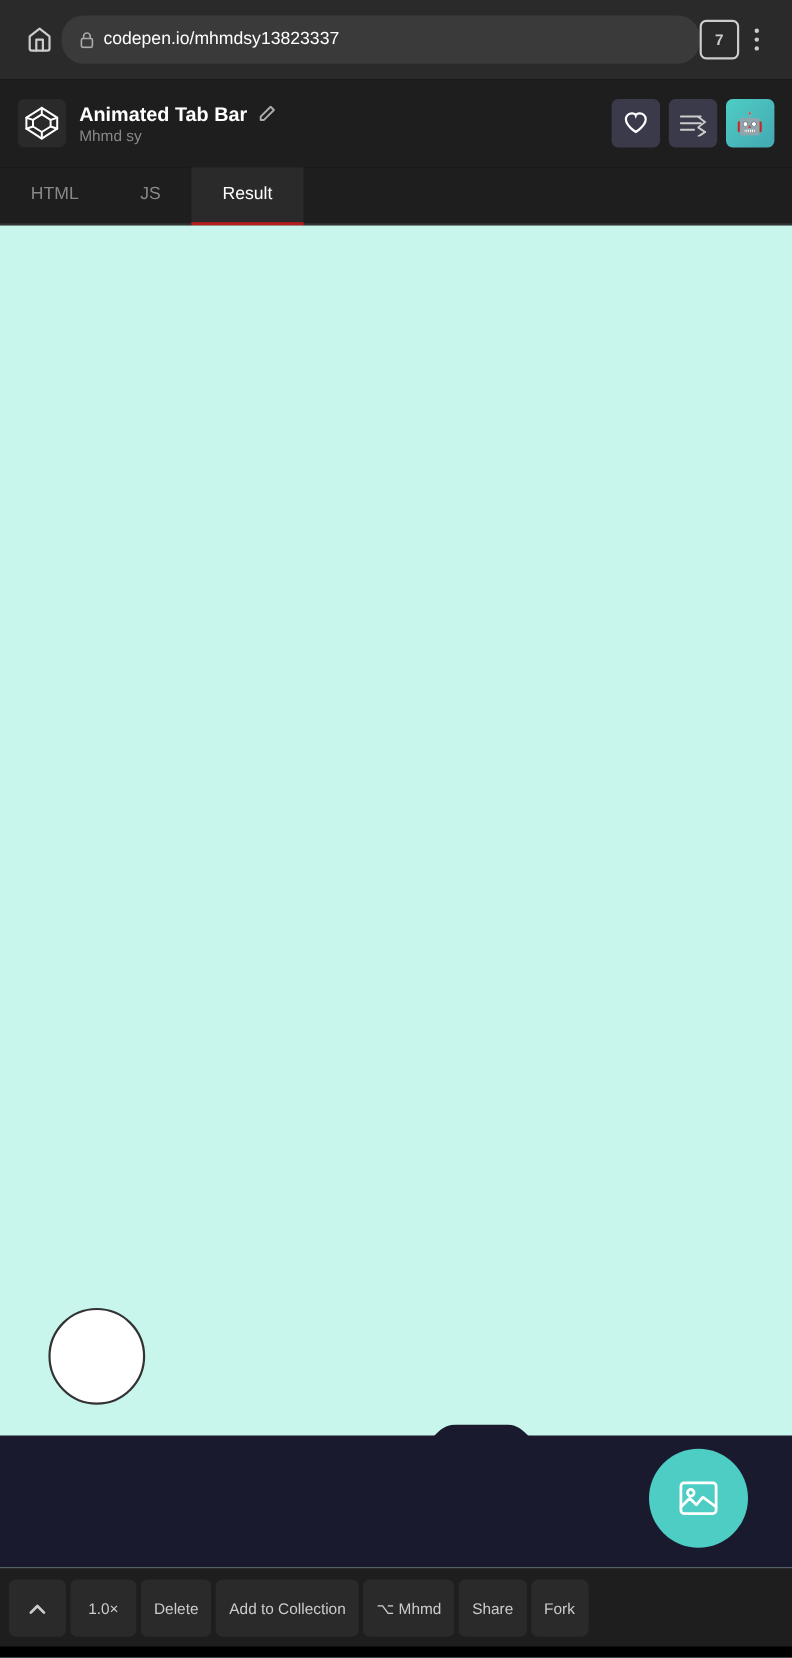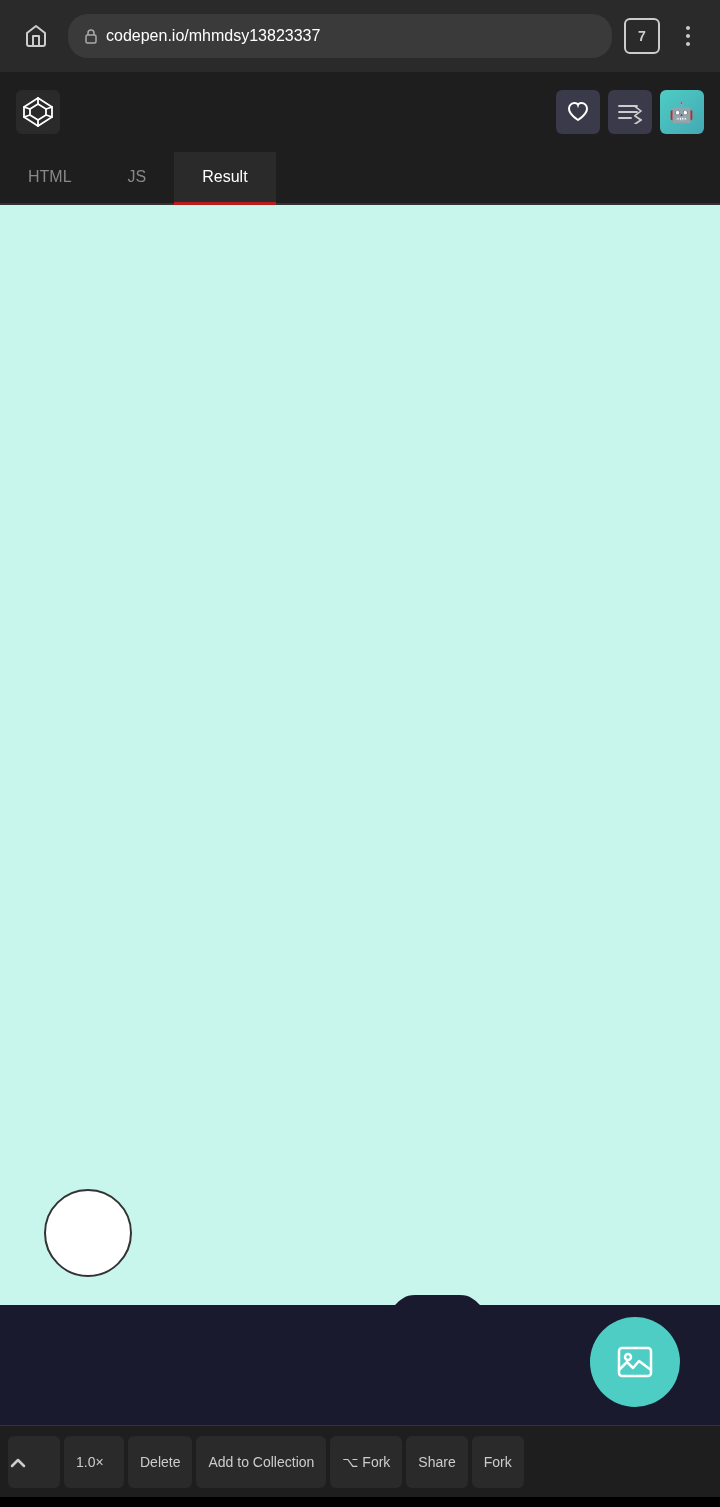--- a/index.html
+++ b/index.html
@@ -5,21 +5,20 @@
   <style>
     * { margin: 0; padding: 0; box-sizing: border-box; }
     body { width: 720px; background: #000; font-family: -apple-system, BlinkMacSystemFont, 'Segoe UI', sans-serif; }
 
     .browser-toolbar {
       background: #2a2a2a;
       height: 72px;
       display: flex;
       align-items: center;
       padding: 0 16px;
-      gap: 12px;
     }
 
     .home-icon-btn {
       width: 40px;
       height: 40px;
       display: flex;
       align-items: center;
       justify-content: center;
       color: #ccc;
       flex-shrink: 0;
@@ -258,21 +257,21 @@
 
     .bottom-bar-btn {
       height: 52px;
       border-radius: 6px;
       background: #2a2a2a;
       color: #ccc;
       border: none;
       cursor: pointer;
       display: flex;
       align-items: center;
-      justify-content: flex-start;
+      justify-content: center;
       font-size: 14px;
       white-space: nowrap;
       padding: 0 12px;
     }
 
     .bottom-bar-btn.chevron-btn {
       width: 52px;
       padding: 0;
     }
 
@@ -325,20 +324,31 @@
         <polygon points="22,14 30,19 30,25 22,30 14,25 14,19"></polygon>
         <line x1="22" y1="8" x2="22" y2="14"></line>
         <line x1="22" y1="30" x2="22" y2="36"></line>
         <line x1="8" y1="17" x2="14" y2="19"></line>
         <line x1="30" y1="19" x2="36" y2="17"></line>
         <line x1="8" y1="27" x2="14" y2="25"></line>
         <line x1="30" y1="25" x2="36" y2="27"></line>
       </g>
     </svg>
 
+    <div class="codepen-title-group">
+      <div class="codepen-title">
+        <span>Animated Tab Bar</span>
+        <span class="pen-edit-icon">
+          <svg width="18" height="18" viewBox="0 0 18 18" fill="none" stroke="#aaa" stroke-width="1.8" stroke-linecap="round" stroke-linejoin="round">
+            <path d="M13 2l3 3-9 9H4v-3L13 2z"></path>
+          </svg>
+        </span>
+      </div>
+      <div class="codepen-author">Mhmd sy</div>
+    </div>
   </div>
 
   <div class="codepen-actions">
     <div class="heart-btn">
       <svg width="22" height="22" viewBox="0 0 22 22" fill="none" stroke="white" stroke-width="2">
         <path d="M11 19C11 19 2 13.5 2 7.5C2 4.46 4.46 2 7.5 2C9.14 2 10.61 2.78 11 4C11.39 2.78 12.86 2 14.5 2C17.54 2 20 4.46 20 7.5C20 13.5 11 19 11 19Z"></path>
       </svg>
     </div>
     <div class="follow-btn">
       <svg width="30" height="24" viewBox="0 0 30 24" fill="none" stroke="#ccc" stroke-width="1.8" stroke-linecap="round">
@@ -430,21 +440,21 @@
 
   <button class="bottom-bar-btn">
     <span>Delete</span>
   </button>
 
   <button class="bottom-bar-btn">
     <span>Add to Collection</span>
   </button>
 
   <button class="bottom-bar-btn">
-    <span>⌥ Fork</span>
+    <span>⌥ Mhmd</span>
   </button>
 
   <button class="bottom-bar-btn">
     <span>Share</span>
   </button>
 
   <button class="bottom-bar-btn">
     <span>Fork</span>
   </button>
 </div>

